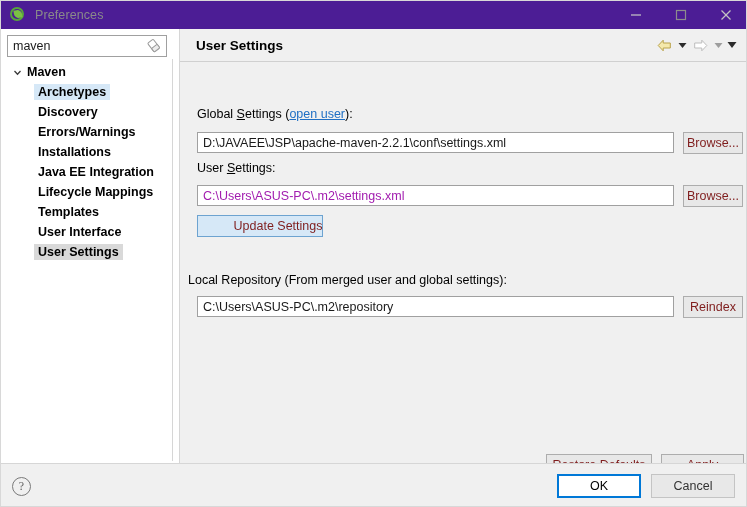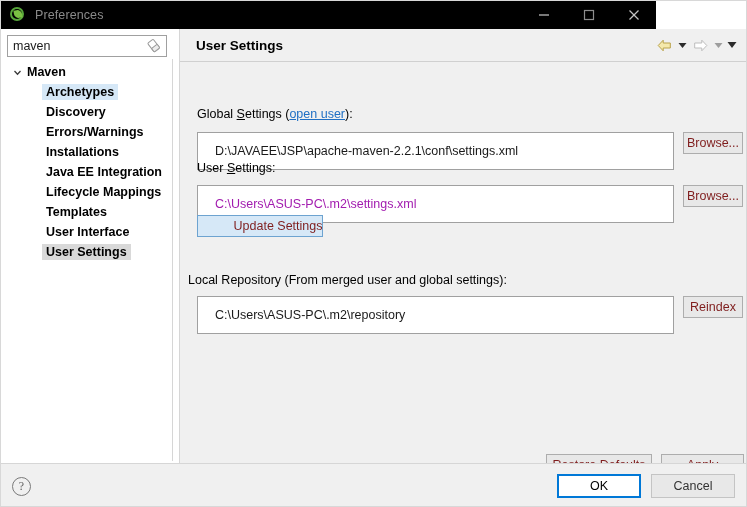--- a/index.html
+++ b/index.html
@@ -23,22 +23,22 @@
     background: #ffffff;
     box-sizing: border-box;
     border: 1px solid #d8d8d8;
     overflow: hidden;
   }
 
   
   .titlebar {
     position: absolute;
     left: 0; top: 0;
-    width: 655px; height: 28px;
-    background: #000000;
+    width: 747px; height: 28px;
+    background: #4c1d95;
     display: flex;
     align-items: center;
   }
   .title-icon {
     width: 16px; height: 16px;
     margin-left: 9px;
     position: relative;
     flex: none;
   }
   .title-icon .ring {
@@ -120,21 +120,21 @@
   }
   .tree-row.root { padding-left: 8px; }
   .tree-row .twisty {
     width: 14px;
     flex: none;
     display: flex;
     align-items: center;
     justify-content: center;
   }
   .tree-label { padding: 1px 3px; }
-  .tree-row.child { padding-left: 40px; }
+  .tree-row.child { padding-left: 32px; }
   .tree-row.child .tree-label { padding: 1px 4px; }
   .tree-row.child.sel-blue .tree-label { background: #d6e8f7; }
   .tree-row.child.sel-gray .tree-label { background: #d9d9d9; }
 
   
   .panel {
     position: absolute;
     left: 178px; top: 28px;
     width: 568px; height: 434px;
     background: #f0f0f0;
@@ -185,29 +185,29 @@
     color: #000;
     white-space: nowrap;
   }
   .mn { text-decoration: underline; }
   .link {
     color: #1f6fc4;
     text-decoration: underline;
   }
   .txtfield {
     position: absolute;
-    height: 38px;
+    height: 21px;
     border: 1px solid #a0a0a0;
     background: #ffffff;
     box-sizing: border-box;
     display: flex;
     align-items: center;
     font-size: 12.5px;
     color: #1a1a1a;
-    padding-left: 17px;
+    padding-left: 5px;
     white-space: nowrap;
     overflow: hidden;
   }
   .txtfield.muted { color: #a21caf; }
 
   .btn {
     position: absolute;
     height: 22px;
     border: 1px solid #adadad;
     background: #e8e8e8;

